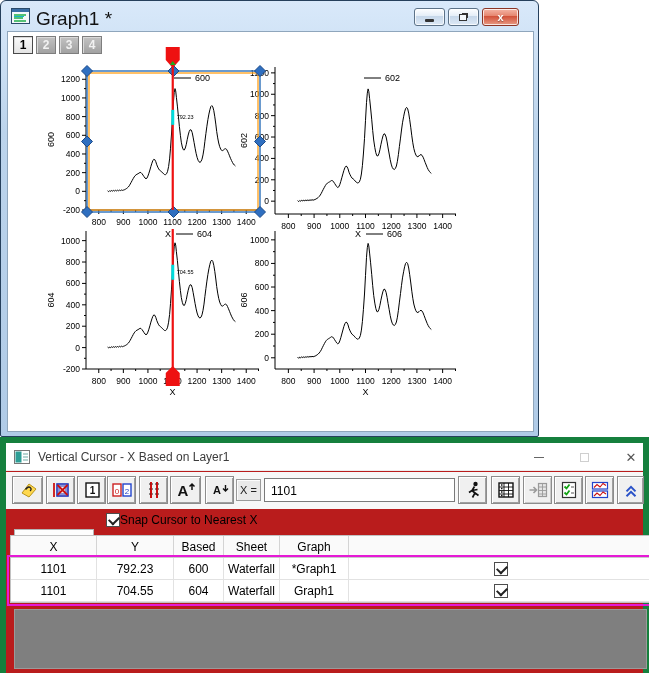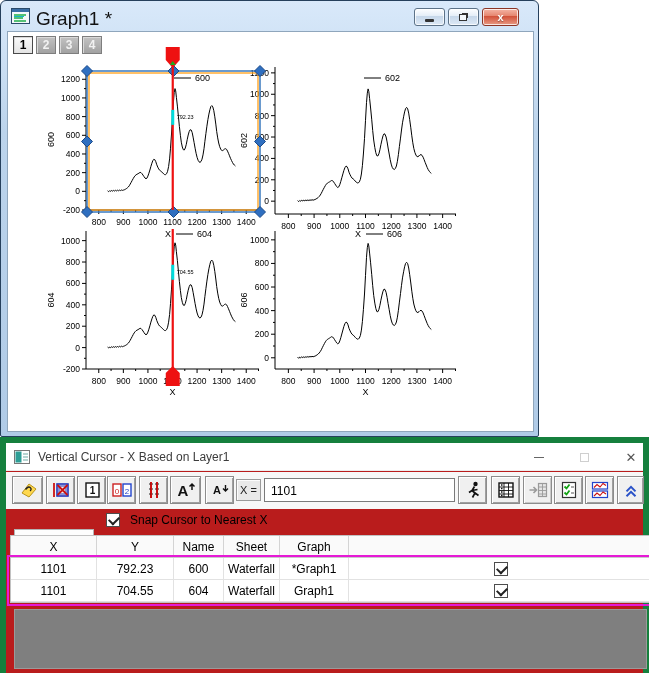--- a/index.html
+++ b/index.html
@@ -43,21 +43,21 @@
     box-shadow:inset 1px 1px 0 #ffffff, inset -1px -1px 0 #9f9f9f; display:flex; align-items:center; justify-content:center; }
   .tb-btn.disabled { box-shadow:inset 1px 1px 0 #ffffff, inset -1px -1px 0 #c8c8c8; }
   .xeq { position:absolute; top:7px; left:230px; width:25px; height:22px; background:#e9e9e9; border:1px solid #9a9a9a;
     box-shadow:inset 1px 1px 0 #fcfcfc; font-size:11px; color:#222; display:flex; align-items:center; justify-content:center; }
   .x-input { position:absolute; top:6px; left:258px; width:191px; height:24px; background:#fff; border:1px solid #7a7a7a;
     font-size:12px; font-family:"Liberation Sans",sans-serif; padding:1px 4px 0 6px; color:#000; }
 
   .dlg-tabrow { position:absolute; left:0; top:66px; right:0; height:26px; }
   .cursor-tab { position:absolute; left:8px; top:20px; width:80px; height:24px; background:#fdfdfd; border:1px solid #b4b4b4; border-bottom:none;
     font-size:16px; color:#000; display:flex; align-items:center; justify-content:center;text-decoration:underline; }
-  .snap-wrap { position:absolute; left:100px; top:4px; display:flex; align-items:center; gap:10px;text-align:right; }
+  .snap-wrap { position:absolute; left:100px; top:4px; display:flex; align-items:center; gap:0;text-align:right; }
   .checkbox { width:14px; height:14px; background:#fff; border:1px solid #4d4d4d; position:relative; }
   .checkbox.checked::after { content:""; position:absolute; left:2px; top:2px; width:8px; height:5px;
     border-left:2px solid #222; border-bottom:2px solid #222; transform:rotate(-45deg); }
   .snap-label { font-size:12px; color:#000; }
 
   .ctable { position:absolute; left:4px; top:92px; width:644px; background:#fff; border:1px solid #c2c2c2; }
   .trow { display:flex; height:22px; border-bottom:1px solid #e2e2e2; }
   .trow.header { background:#fafafa; border-bottom:1px solid #c9c9c9; height:22px; }
   .tcell { border-right:1px solid #e2e2e2; display:flex; align-items:center; justify-content:center; font-size:12px; color:#000; overflow:hidden; }
   .trow.header .tcell { border-right:1px solid #d4d4d4; }
@@ -429,21 +429,21 @@
     <div class="snap-wrap">
       <div class="checkbox checked"></div>
       <span class="snap-label">Snap Cursor to Nearest X</span>
     </div>
   </div>
 
   <div class="ctable">
     <div class="trow header">
         <div class="tcell c1">X</div>
         <div class="tcell c2">Y</div>
-        <div class="tcell c3">Name</div>
+        <div class="tcell c3">Based</div>
         <div class="tcell c4">Sheet</div>
         <div class="tcell c5">Graph</div>
       </div>
     <div>
         <div class="trow">
           <div class="tcell c1">1101</div>
           <div class="tcell c2">792.23</div>
           <div class="tcell c3">600</div>
           <div class="tcell c4">Waterfall</div>
           <div class="tcell c5">*Graph1</div>

